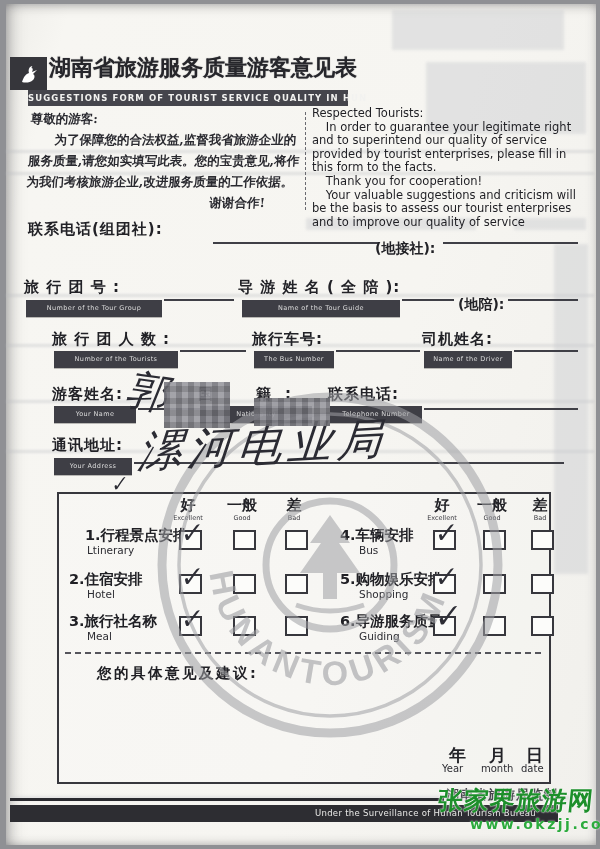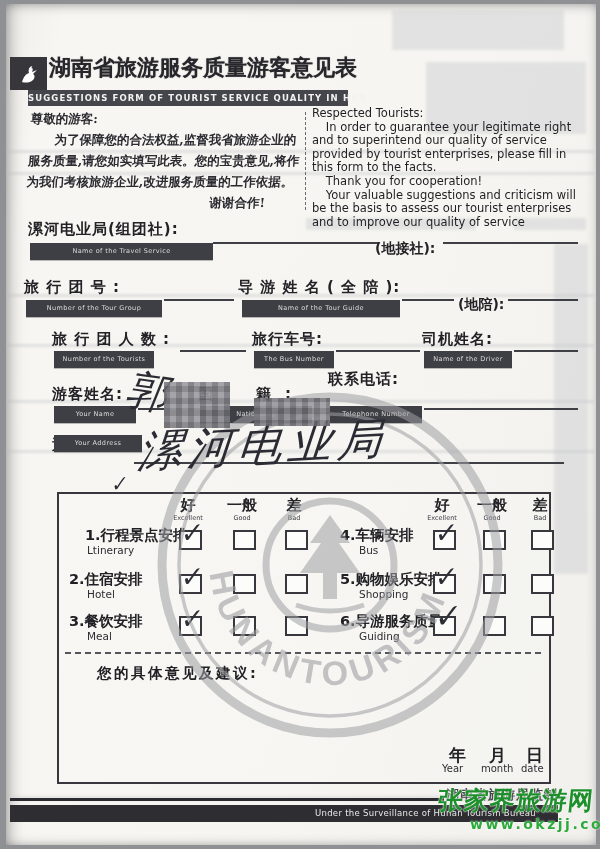--- a/index.html
+++ b/index.html
@@ -98,59 +98,58 @@
     <div class="close">谢谢合作!</div>
   </div>
   <div class="abs vdash"></div>
   <div class="abs introen">
     <p>Respected Tourists:</p>
     <p class="ind">In order to guarantee your legitimate right and to superintend our quality of service provided by tourist enterprises, please fill in this form to the facts.</p>
     <p class="ind">Thank you for cooperation!</p>
     <p class="ind">Your valuable suggestions and criticism will be the basis to assess our tourist enterprises and to improve our quality of service</p>
   </div>
 
-  <div class="abs lab" style="left:22px;top:216px">漯河电业局(组团社):</div>
-  <div class="abs bar" style="left:24px;top:239px;width:183px">Name of the Travel Service</div>
+  <div class="abs lab" style="left:22px;top:216px">联系电话(组团社):</div>
   <div class="abs wline" style="left:207px;top:238px;width:166px"></div>
   <div class="abs lab2" style="left:369px;top:236px">(地接社):</div>
   <div class="abs wline" style="left:437px;top:238px;width:135px"></div>
 
   <div class="abs lab" style="left:18px;top:274px">旅 行 团 号 :</div>
   <div class="abs bar" style="left:20px;top:296px;width:136px">Number of the Tour Group</div>
   <div class="abs wline" style="left:158px;top:295px;width:70px"></div>
   <div class="abs lab" style="left:232px;top:274px">导 游 姓 名 ( 全 陪 ):</div>
   <div class="abs bar" style="left:236px;top:296px;width:158px">Name of the Tour Guide</div>
   <div class="abs wline" style="left:396px;top:295px;width:52px"></div>
   <div class="abs lab2" style="left:452px;top:292px">(地陪):</div>
   <div class="abs wline" style="left:502px;top:295px;width:70px"></div>
 
   <div class="abs lab" style="left:46px;top:326px">旅 行 团 人 数 :</div>
-  <div class="abs bar" style="left:48px;top:347px;width:100px">Number of the Tourists</div>
+  <div class="abs bar" style="left:48px;top:347px;width:124px">Number of the Tourists</div>
   <div class="abs wline" style="left:174px;top:346px;width:66px"></div>
   <div class="abs lab" style="left:246px;top:326px">旅行车号:</div>
   <div class="abs bar" style="left:248px;top:347px;width:80px">The Bus Number</div>
   <div class="abs wline" style="left:330px;top:346px;width:84px"></div>
   <div class="abs lab" style="left:416px;top:326px">司机姓名:</div>
   <div class="abs bar" style="left:418px;top:347px;width:88px">Name of the Driver</div>
   <div class="abs wline" style="left:508px;top:346px;width:64px"></div>
 
   <div class="abs lab" style="left:46px;top:381px">游客姓名:</div>
   <div class="abs bar" style="left:48px;top:402px;width:82px">Your Name</div>
   <div class="abs wline" style="left:132px;top:404px;width:64px"></div>
   <div class="abs hand" style="left:120px;top:360px;font-size:42px;transform:rotate(8deg)">郭</div>
   <div class="abs censor" style="left:158px;top:378px;width:66px;height:46px"></div>
   <div class="abs lab" style="left:192px;top:381px;letter-spacing:14px">国　籍:</div>
   <div class="abs bar" style="left:194px;top:402px;width:112px">Nationality</div>
   <div class="abs censor" style="left:248px;top:394px;width:76px;height:28px"></div>
-  <div class="abs lab" style="left:322px;top:366px">联系电话:</div>
+  <div class="abs lab" style="left:322px;top:381px">联系电话:</div>
   <div class="abs bar" style="left:324px;top:402px;width:92px">Telephone Number</div>
   <div class="abs wline" style="left:418px;top:404px;width:154px"></div>
 
   <div class="abs lab" style="left:46px;top:432px">通讯地址:</div>
-  <div class="abs bar" style="left:48px;top:431px;width:88px">Your Address</div>
+  <div class="abs bar" style="left:48px;top:454px;width:78px">Your Address</div>
   <div class="abs wline" style="left:128px;top:458px;width:430px"></div>
   <div class="abs hand" style="left:132px;top:412px;font-size:44px;letter-spacing:6px;transform:rotate(-3deg) skewX(-8deg)">漯河电业局</div>
   <div class="abs hand" style="left:104px;top:468px;font-size:20px;transform:rotate(-10deg)">✓</div>
 
   <div class="abs bigbox">
 
     <div class="abs colzh" style="left:107px;top:2px">好</div>
     <div class="abs colen" style="left:107px;top:20px">Excellent</div>
     <div class="abs colzh" style="left:161px;top:2px">一般</div>
     <div class="abs colen" style="left:161px;top:20px">Good</div>
@@ -181,21 +180,21 @@
     <div class="abs cb" style="left:120px;top:80px">
         <span class="tick">✓</span>
       </div>
     <div class="abs cb" style="left:174px;top:80px">
         <span class="tick"></span>
       </div>
     <div class="abs cb" style="left:226px;top:80px">
         <span class="tick"></span>
       </div>
 
-    <div class="abs itemzh" style="left:10px;top:118px"><span>3.</span><span>餐饮安排</span></div>
+    <div class="abs itemzh" style="left:10px;top:118px"><span>3.</span><span>旅行社名称</span></div>
     <div class="abs itemen" style="left:28px;top:136px">Meal</div>
     <div class="abs cb" style="left:120px;top:122px">
         <span class="tick">✓</span>
       </div>
     <div class="abs cb" style="left:174px;top:122px">
         <span class="tick"></span>
       </div>
     <div class="abs cb" style="left:226px;top:122px">
         <span class="tick"></span>
       </div>

